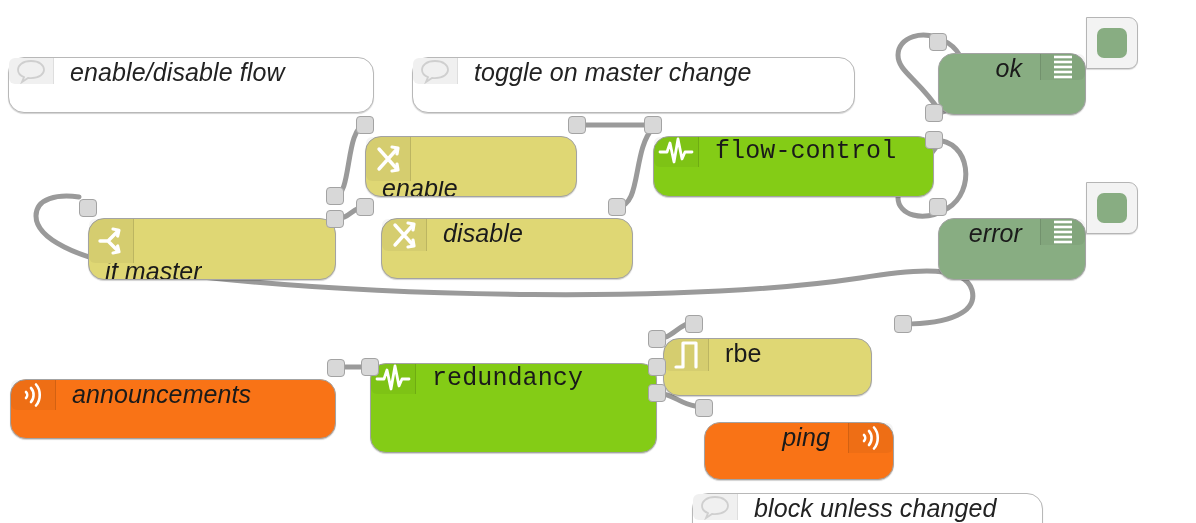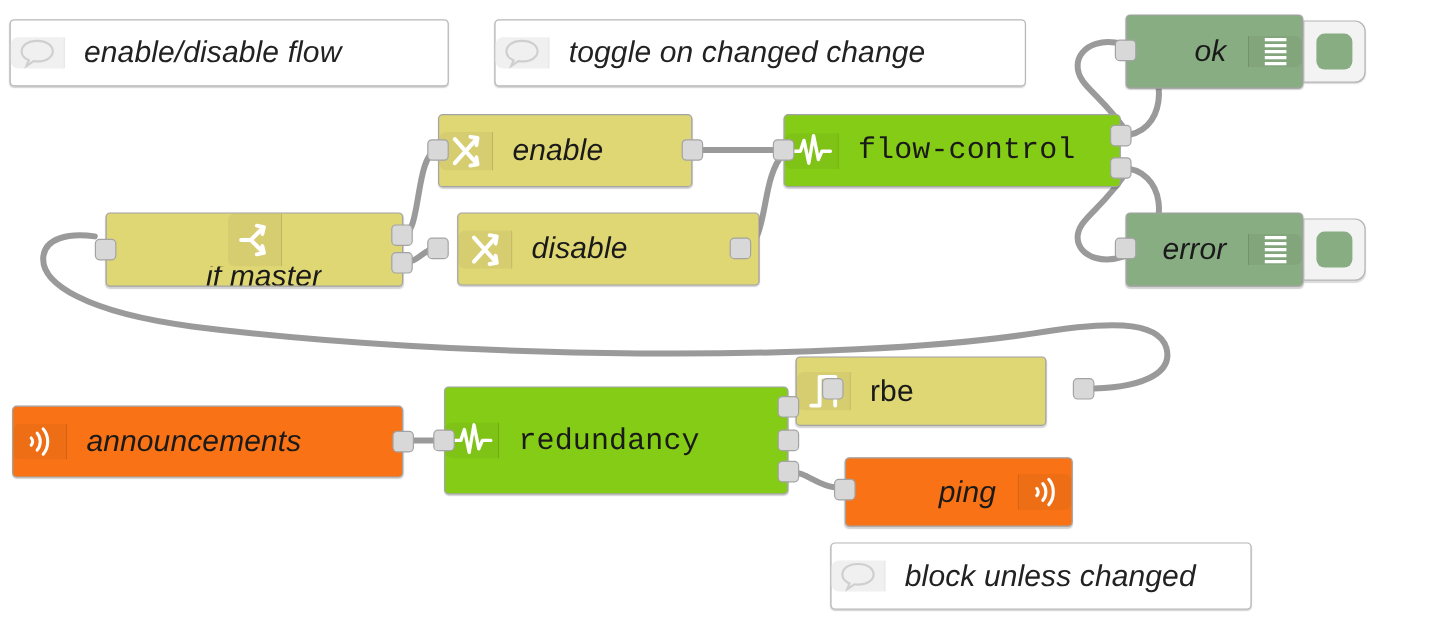--- a/index.html
+++ b/index.html
@@ -27,25 +27,26 @@
     stroke: #9a9a9a;
     stroke-width: 5;
     stroke-linecap: round;
   }
 
   
   .node {
     position: absolute;
     box-sizing: border-box;
     border: 1.5px solid #a3a3a3;
-    border-radius: 4px;
+    border-radius: 16px;
     display: flex;
-    align-items: center;
+    align-items: flex-start;
     z-index: 2;
     box-shadow: 0 1px 1px rgba(0,0,0,0.18);
+    margin-top: 41px;
   }
   .node .label {
     flex: 1;
     display: flex;
     align-items: center;
     font-size: 25px;
     color: #1a1a1a;
     letter-spacing: 0.1px;
     white-space: nowrap;
     overflow: hidden;
@@ -158,21 +159,21 @@
     </div>
     <div class="label italic left">enable/disable flow</div>
   </div>
 
   <div class="node n-comment" style="left:412px; top:16px; width:443px; height:56px;">
     <div class="icon-box leftbox">
       <svg width="30" height="26" viewBox="0 0 30 26">
         <path d="M15 3 C6.5 3 2 7.2 2 11.8 C2 15 4.4 17.8 8 19.2 L6 24 L12 19.9 C13 20.1 14 20.2 15 20.2 C23.5 20.2 28 16 28 11.8 C28 7.2 23.5 3 15 3 Z" fill="none" stroke="#cfcfcf" stroke-width="1.8"></path>
       </svg>
     </div>
-    <div class="label italic left">toggle on changed change</div>
+    <div class="label italic left">toggle on master change</div>
   </div>
 
 
   <div class="node n-comment" style="left:692px; top:452px; width:351px; height:56px;">
     <div class="icon-box leftbox">
       <svg width="30" height="26" viewBox="0 0 30 26">
         <path d="M15 3 C6.5 3 2 7.2 2 11.8 C2 15 4.4 17.8 8 19.2 L6 24 L12 19.9 C13 20.1 14 20.2 15 20.2 C23.5 20.2 28 16 28 11.8 C28 7.2 23.5 3 15 3 Z" fill="none" stroke="#cfcfcf" stroke-width="1.8"></path>
       </svg>
     </div>
     <div class="label italic left">block unless changed</div>
@@ -185,21 +186,21 @@
         <path d="M17 4 L23 5.2 L21.6 11" fill="none" stroke="#ffffff" stroke-width="3.2" stroke-linecap="round" stroke-linejoin="round"></path>
         <path d="M21.6 21 L23 26.8 L17 28" fill="none" stroke="#ffffff" stroke-width="3.2" stroke-linecap="round" stroke-linejoin="round"></path>
       </svg>
     </div>
     <div class="label italic left">if master</div>
   </div>
   <div class="port" style="left:79px;  top:199px;"></div>
   <div class="port" style="left:326px; top:187px;"></div>
   <div class="port" style="left:326px; top:210px;"></div>
 
-  <div class="node n-yellow" style="left:365px; top:95px; width:212px; height:61px;">
+  <div class="node n-yellow" style="left:365px; top:95px; width:212px; height:61px;flex-direction:column;">
     <div class="icon-box leftbox">
       <svg width="30" height="32" viewBox="0 0 30 32">
         <path d="M6 6 L24 26 M24 6 L6 26" fill="none" stroke="#ffffff" stroke-width="3.4" stroke-linecap="round"></path>
         <path d="M19 4 L25 5 L24 11" fill="none" stroke="#ffffff" stroke-width="3.2" stroke-linecap="round" stroke-linejoin="round"></path>
         <path d="M24 21 L25 27 L19 28" fill="none" stroke="#ffffff" stroke-width="3.2" stroke-linecap="round" stroke-linejoin="round"></path>
       </svg>
     </div>
     <div class="label italic left">enable</div>
   </div>
   <div class="port" style="left:356px; top:116px;"></div>

